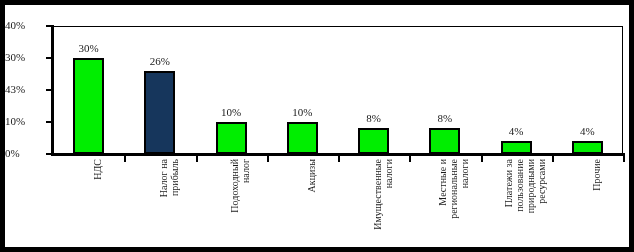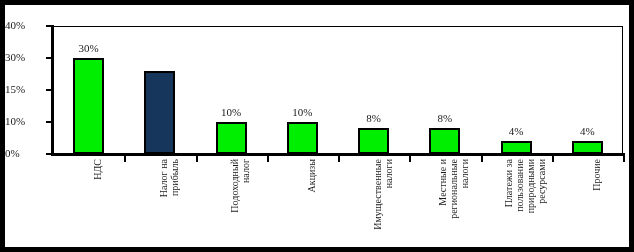--- a/index.html
+++ b/index.html
@@ -137,41 +137,42 @@
 
   <div id="y-axis-line"></div>
   <div id="x-axis-line"></div>
 
   <div id="yticks-layer">
       <div class="y-tick" style="top: 148px;"></div>
       <div class="y-tick-label" style="left: 0px; width: 40px; top: 143px;">0%</div>
       <div class="y-tick" style="top: 116px;"></div>
       <div class="y-tick-label" style="left: 0px; width: 40px; top: 111px;">10%</div>
       <div class="y-tick" style="top: 84px;"></div>
-      <div class="y-tick-label" style="left: 0px; width: 40px; top: 79px;">15%</div>
+      <div class="y-tick-label" style="left: 0px; width: 40px; top: 79px;">43%</div>
       <div class="y-tick" style="top: 52px;"></div>
       <div class="y-tick-label" style="left: 0px; width: 40px; top: 47px;">30%</div>
       <div class="y-tick" style="top: 20px;"></div>
       <div class="y-tick-label" style="left: 0px; width: 40px; top: 15px;">40%</div>
     </div>
   <div id="xticks-layer">
       <div class="x-tick" style="left: 119.25px;"></div>
       <div class="x-tick" style="left: 190.5px;"></div>
       <div class="x-tick" style="left: 261.75px;"></div>
       <div class="x-tick" style="left: 333px;"></div>
       <div class="x-tick" style="left: 404.25px;"></div>
       <div class="x-tick" style="left: 475.5px;"></div>
       <div class="x-tick" style="left: 546.75px;"></div>
       <div class="x-tick" style="left: 618px;"></div>
     </div>
 
   <div id="bars-layer">
       <div class="bar" style="left: 20.125px; width: 31px; height: 96px; background: rgb(0, 238, 0); border-color: rgb(0, 0, 0);"></div>
       <div class="bar-value" style="left: 0px; width: 71.25px; top: 17px;">30%</div>
       <div class="bar" style="left: 91.375px; width: 31px; height: 83.2px; background: rgb(22, 54, 92); border-color: rgb(0, 0, 0);"></div>
+      <div class="bar-value" style="left: 71.25px; width: 71.25px; top: 29.8px;">26%</div>
       <div class="bar" style="left: 162.625px; width: 31px; height: 32px; background: rgb(0, 238, 0); border-color: rgb(0, 0, 0);"></div>
       <div class="bar-value" style="left: 142.5px; width: 71.25px; top: 81px;">10%</div>
       <div class="bar" style="left: 233.875px; width: 31px; height: 32px; background: rgb(0, 238, 0); border-color: rgb(0, 0, 0);"></div>
       <div class="bar-value" style="left: 213.75px; width: 71.25px; top: 81px;">10%</div>
       <div class="bar" style="left: 305.125px; width: 31px; height: 25.6px; background: rgb(0, 238, 0); border-color: rgb(0, 0, 0);"></div>
       <div class="bar-value" style="left: 285px; width: 71.25px; top: 87.4px;">8%</div>
       <div class="bar" style="left: 376.375px; width: 31px; height: 25.6px; background: rgb(0, 238, 0); border-color: rgb(0, 0, 0);"></div>
       <div class="bar-value" style="left: 356.25px; width: 71.25px; top: 87.4px;">8%</div>
       <div class="bar" style="left: 447.625px; width: 31px; height: 12.8px; background: rgb(0, 238, 0); border-color: rgb(0, 0, 0);"></div>
       <div class="bar-value" style="left: 427.5px; width: 71.25px; top: 100.2px;">4%</div>

